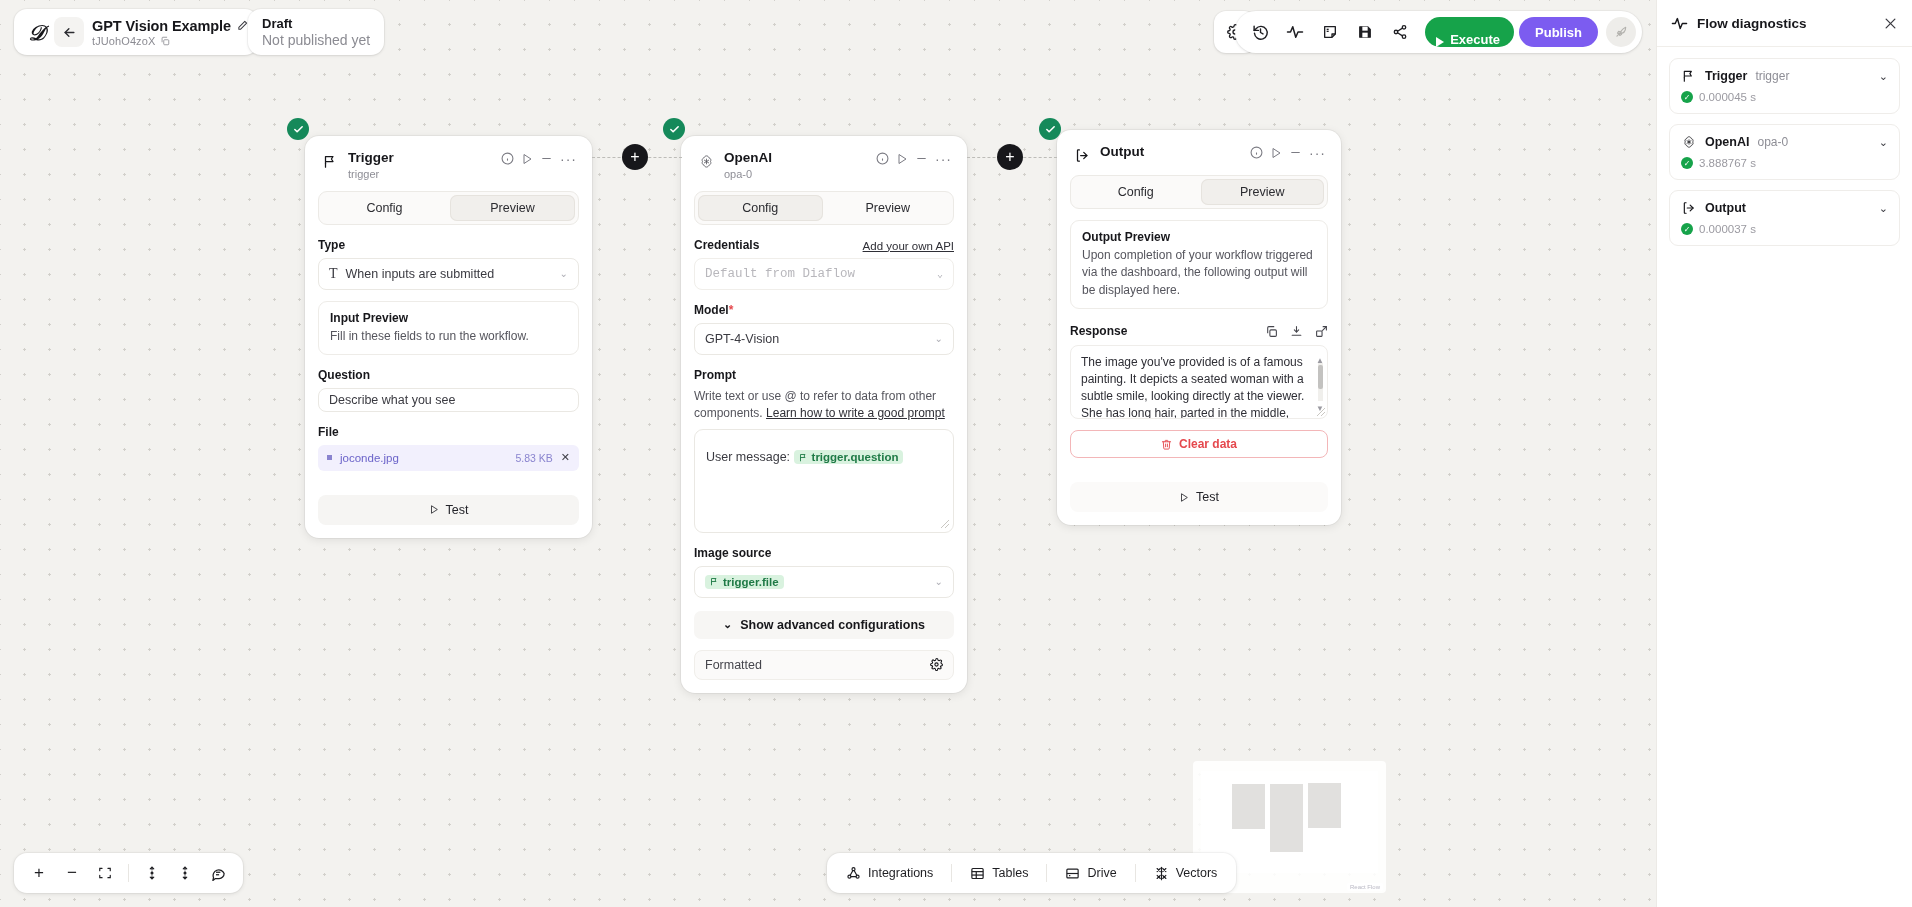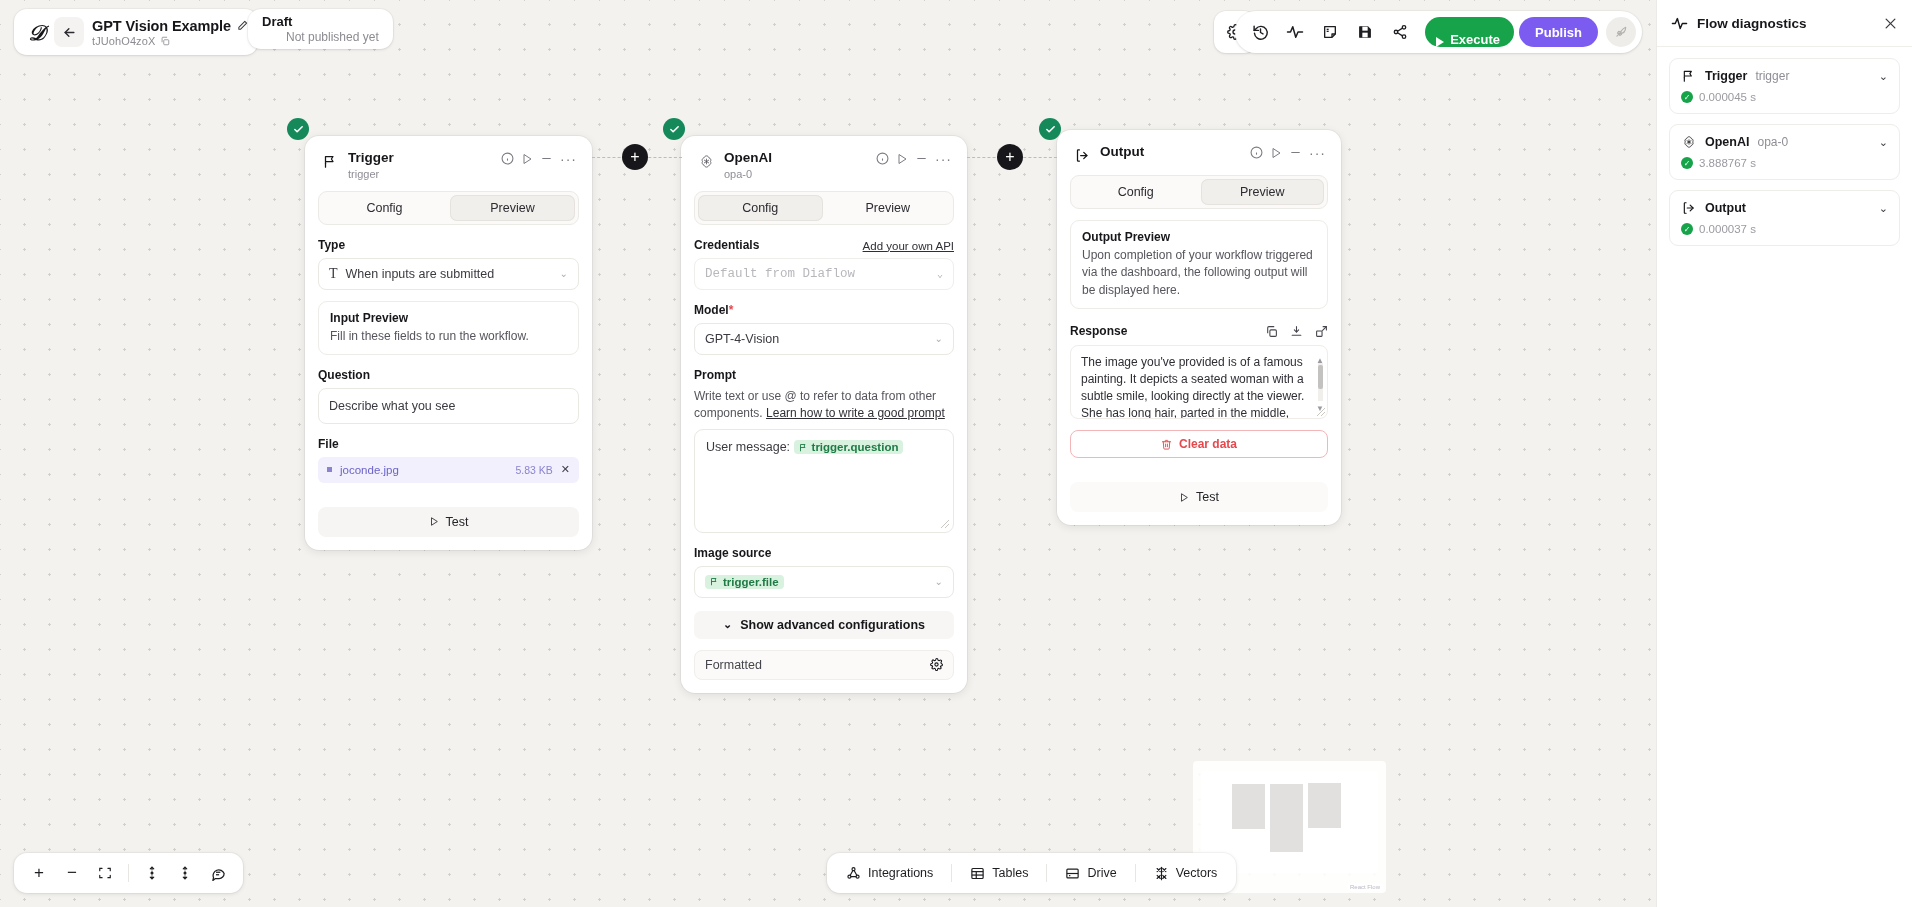--- a/index.html
+++ b/index.html
@@ -45,24 +45,24 @@
   }
   .proj-title-row { display: flex; align-items: center; gap: 6px; }
   .proj-title {
     font-size: 14.5px; font-weight: 700; color: #17171b; letter-spacing: -.1px;
   }
   .pencil-icon { font-size: 11px; color: #3a3a40; cursor: pointer; line-height: 1; }
   .proj-sub-row { display: flex; align-items: center; gap: 5px; margin-top: 1px; }
   .proj-sub { font-size: 11px; color: #8b8b92; letter-spacing: .1px; }
   .copy-icon { cursor: pointer; color: #8b8b92; display: flex; }
 
-  .tb-draft { left: 248px; top: 9px; height: 40px; padding: 0 14px; flex-direction: column;
+  .tb-draft { left: 248px; top: 9px; height: 46px; padding: 0 14px; flex-direction: column;
     align-items: flex-start; justify-content: center; }
   .draft-title { font-size: 13px; font-weight: 700; color: #17171b; }
-  .draft-sub { font-size: 12px; color: #8b8b92; margin-top: 1px; margin-left: 24px; }
+  .draft-sub { font-size: 14px; color: #8b8b92; margin-top: 1px; }
 
   .tb-gear { right: 400px; top: 11px; width: 42px; height: 42px;
     justify-content: center; border-radius: 12px; }
   .tb-actions { right: 14px; top: 11px; height: 42px; padding: 0 6px 0 10px; gap: 5px;
     border-radius: 21px; }
   .icon-btn {
     width: 30px; height: 30px; border-radius: 8px; display: flex;
     align-items: center; justify-content: center; cursor: pointer; color: #1e1e22;
   }
   .btn-exec {
@@ -116,21 +116,21 @@
   .fld-label { font-size: 12px; font-weight: 700; color: #17171b; margin: 13px 0 6px; }
   .fld-label .req { color: #e5484d; }
   .select {
     display: flex; align-items: center; gap: 8px; height: 32px; padding: 0 10px;
     border: 1px solid #eae8e3; border-radius: 8px; font-size: 12.5px; color: #3a3a41;
     cursor: pointer; background: #fff;
   }
   .select .chev { margin-left: auto; color: #adadb4; font-size: 10px; }
   .select.muted { color: #b8b7bc; border-color: #f0eeea; font-family: Liberation Mono, monospace; }
   .input {
-    height: 36px; padding: 0 10px; border: 1px solid #eae8e3; border-radius: 8px;
+    height: 24px; padding: 0 10px; border: 1px solid #eae8e3; border-radius: 8px;
     font-size: 12.5px; color: #3a3a41; display: flex; align-items: center; background: #fff;
     cursor: text;
   }
   .info-box {
     border: 1px solid #eeece8; border-radius: 9px; padding: 9px 11px; margin-top: 11px;
     background: #fff;
   }
   .info-title { font-size: 12px; font-weight: 700; color: #17171b; }
   .info-body { font-size: 12px; color: #55555d; line-height: 1.45; margin-top: 3px; }
   .file-chip {
@@ -143,21 +143,21 @@
   .btn-test {
     display: flex; align-items: center; justify-content: center; gap: 7px;
     height: 30px; background: #f6f5f3; border-radius: 8px; font-size: 12.5px;
     color: #24242a; margin-top: 24px; cursor: pointer;
   }
 
   .helper { font-size: 12px; color: #55555d; line-height: 1.42; margin-bottom: 7px; }
   .helper a { color: #2f2f36; text-decoration: underline; cursor: pointer; }
   .link-right { font-size: 11.5px; color: #2f2f36; text-decoration: underline; cursor: pointer; }
   .ta {
-    border: 1px solid #eae8e3; border-radius: 9px; height: 104px; padding: 10px 11px;
+    border: 1px solid #eae8e3; border-radius: 9px; height: 104px; padding: 20px 11px;
     font-size: 12.5px; color: #3a3a41; position: relative; cursor: text; background: #fff;
   }
   .ta .resize {
     position: absolute; right: 4px; bottom: 4px; width: 8px; height: 8px;
     background: linear-gradient(135deg, transparent 45%, #c9c7c2 45%, #c9c7c2 55%, transparent 55%),
                 linear-gradient(135deg, transparent 70%, #c9c7c2 70%, #c9c7c2 80%, transparent 80%);
   }
   .var-chip {
     display: inline-flex; align-items: center; gap: 4px; background: #d9f2df;
     color: #1f7a46; border-radius: 4px; padding: 1px 5px; font-size: 11.5px; font-weight: 700;

